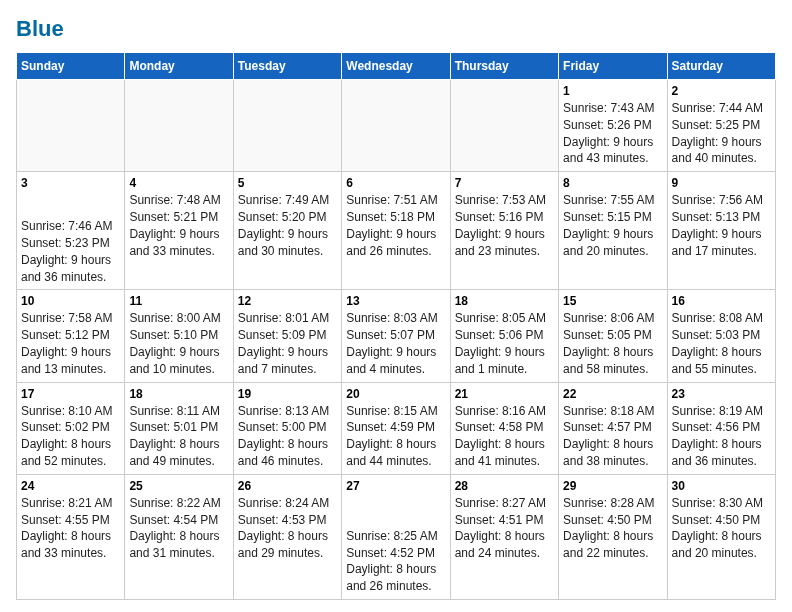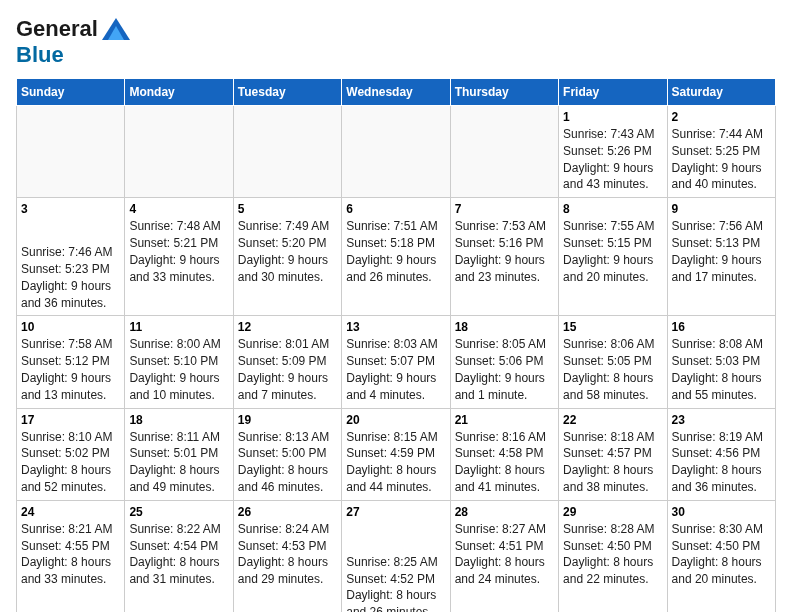--- a/index.html
+++ b/index.html
@@ -78,27 +78,20 @@
     }
     .calendar tbody tr td {
       height: 85px;
     }
   </style>
 </head>
 <body>
 
 <div class="header">
   <div class="logo">
-    <div class="logo-row">
-      <span style="font-size:22px;font-weight:bold;color:#1a1a1a;">General</span>
-      <svg width="28" height="22" viewBox="0 0 28 22" style="margin-left:2px;">
-        <polygon points="0,22 14,0 28,22" fill="#1565C0"></polygon>
-        <polygon points="6,22 14,8 22,22" fill="#42A5F5"></polygon>
-      </svg>
-    </div>
     <div>
       <span style="font-size:22px;font-weight:bold;color:#0369a1;">Blue</span>
     </div>
   </div>
   <div class="title-block">
     <div class="month-title"></div>
     <div class="location-title"></div>
   </div>
 </div>
 

